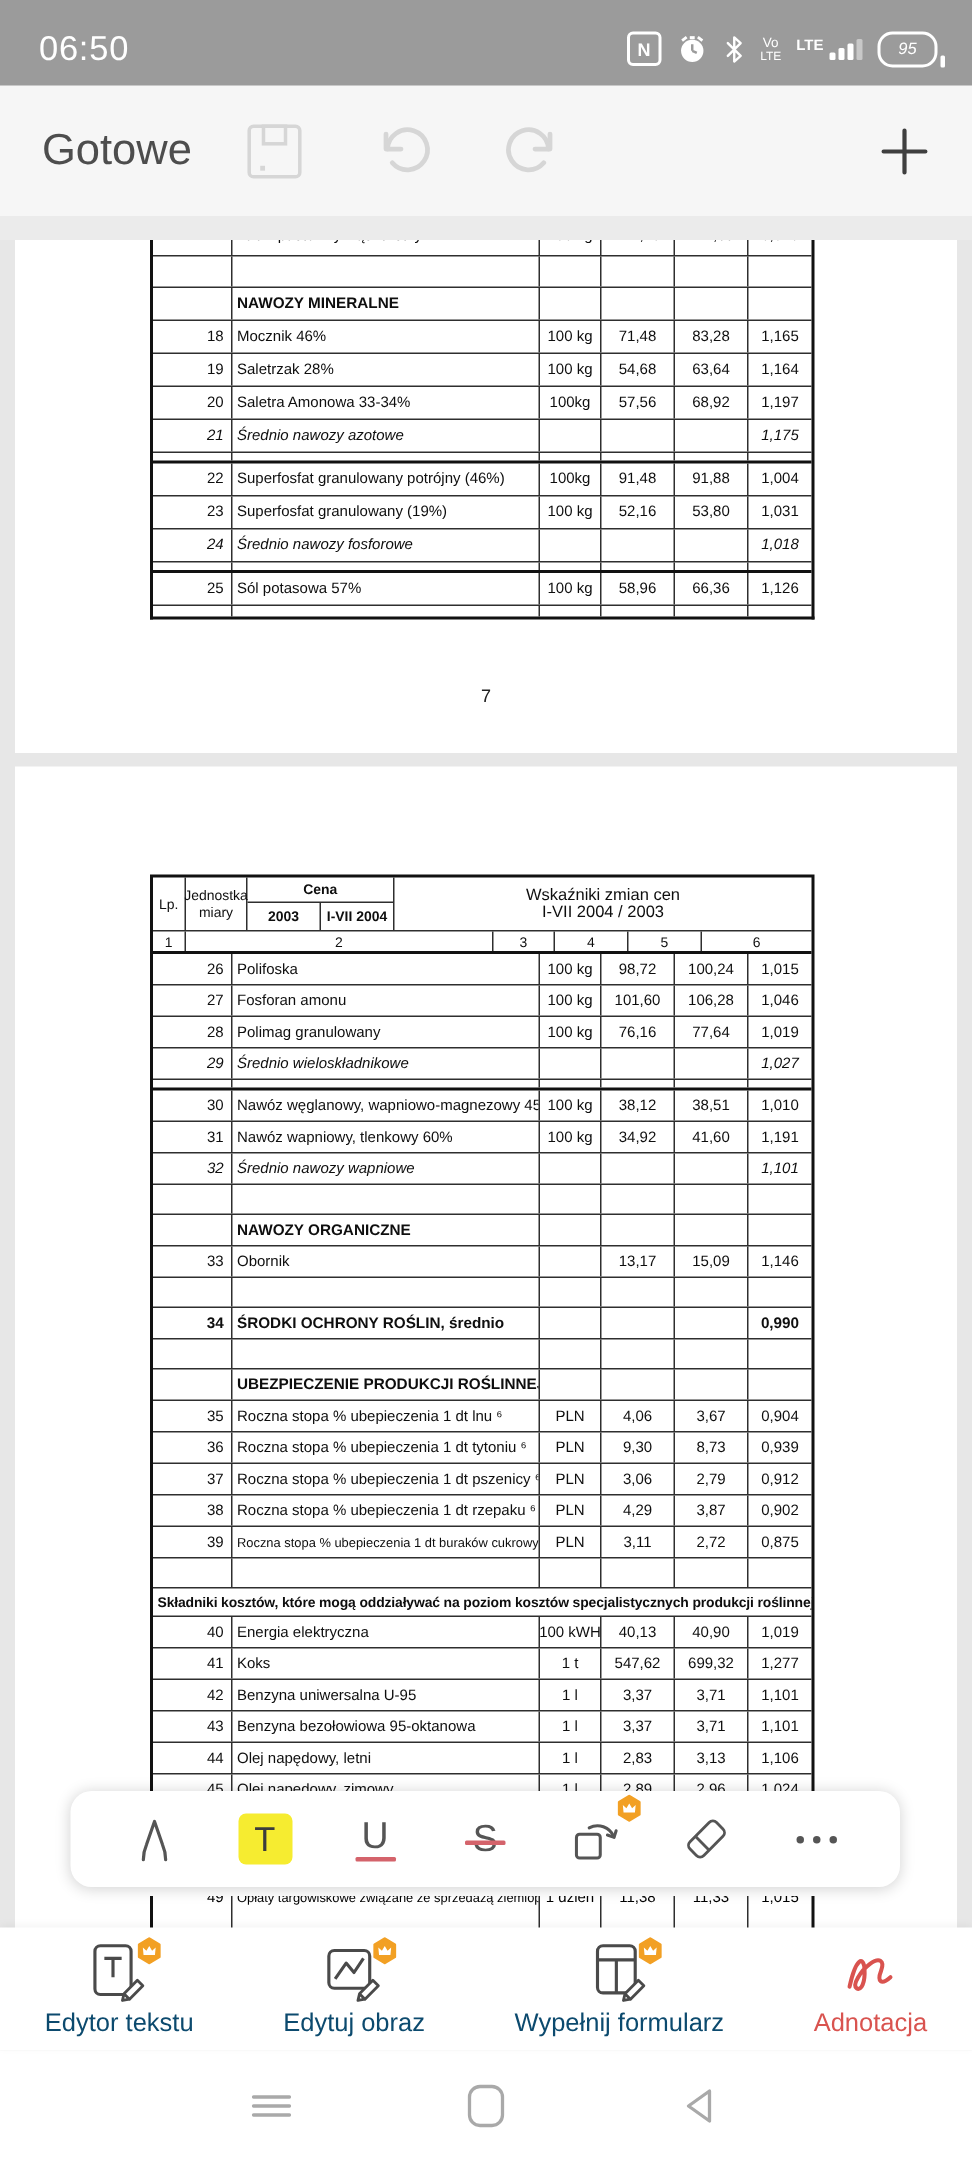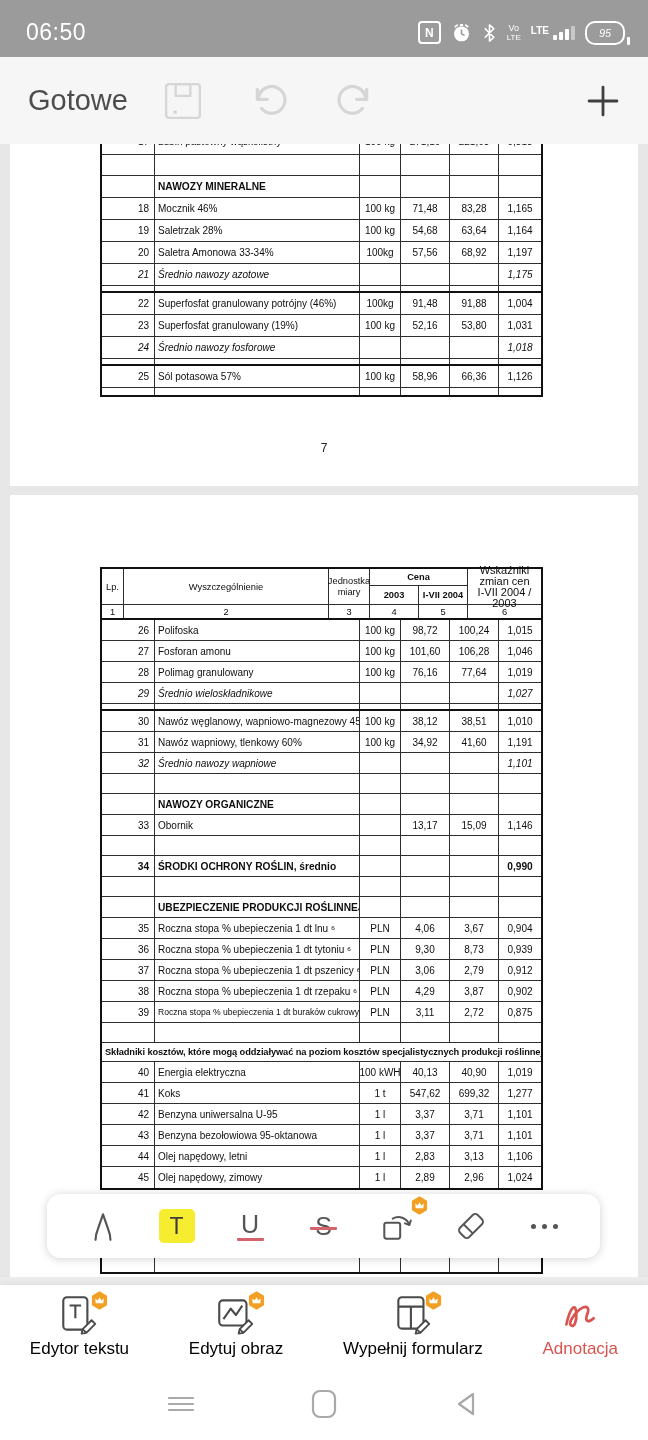--- a/index.html
+++ b/index.html
@@ -22,21 +22,21 @@
   .battery .nub{width:3px;height:8px;background:#fff;border-radius:1px;margin-left:2px;}
 
   
   .app-toolbar{position:absolute;left:0;top:57px;width:648px;height:87px;background:#f6f6f6;display:flex;align-items:center;}
   .done-btn{font-size:29px;color:#4d4d4d;margin-left:28px;}
   .tb-ic{width:46px;height:46px;display:flex;align-items:center;justify-content:center;}
   .tb-save{margin-left:32px;} .tb-undo{margin-left:40px;} .tb-redo{margin-left:40px;}
   .tb-plus{margin-left:auto;margin-right:22px;}
 
   
-  .doc{position:absolute;left:0;top:144px;width:648px;height:1133px;background:#e7e7e7;}
+  .doc{position:absolute;left:0;top:160px;width:648px;height:1133px;background:#e7e7e7;}
   .page{position:absolute;left:10px;width:628px;background:#fff;}
   .page7{top:0;height:342px;}
   .page8{top:351px;height:782px;}
   .page-num{position:absolute;left:0;right:0;top:297px;text-align:center;font-size:12px;color:#222;}
 
   
   .ptable{position:absolute;left:90px;width:443px;background:#fff;border:2px solid #111;box-sizing:border-box;font-size:10px;color:#0e0e0e;}
   .t1{top:0;border-top:none;}
   .t2{top:72px;}
   .trow{display:flex;border-bottom:1px solid #2e2e2e;height:21px;box-sizing:border-box;}
@@ -100,21 +100,21 @@
   .st-bar{position:absolute;left:-5px;right:-5px;top:52%;height:3px;background:#d4636b;border-radius:1px;}
   .dots{display:flex;gap:6px;}
   .dots i{width:5px;height:5px;border-radius:50%;background:#555;}
   .crown-badge{position:absolute;width:19px;height:19px;}
   .cb-shape{top:-6px;right:-10px;}
 
   
   .bottom-bar{position:absolute;left:0;top:1285px;width:648px;height:82px;background:#fff;display:flex;align-items:center;justify-content:space-around;box-shadow:0 -2px 6px rgba(0,0,0,.05);z-index:4;}
   .bb-item{display:flex;flex-direction:column;align-items:center;gap:2px;}
   .bb-ic{position:relative;width:44px;height:44px;display:flex;align-items:center;justify-content:center;}
-  .bb-label{font-size:17px;color:#000000;}
+  .bb-label{font-size:17px;color:#0c4a6e;}
   .bb-item.active .bb-label{color:#d9534f;}
   .cb-bb{top:-2px;right:-8px;}
 
   
   .nav-bar{position:absolute;left:0;top:1367px;width:648px;height:73px;background:#fff;display:flex;align-items:center;justify-content:space-around;padding:0 110px;box-sizing:border-box;}
   .nav-ic{width:44px;height:44px;display:flex;align-items:center;justify-content:center;}
 </style>
 </head>
 <body>
 
@@ -401,21 +401,20 @@
             <div class="cell cell-c"></div>
           </div>
         </div>
       <div class="page-num">7</div>
     </div>
     <div class="page page8">
       <div class="ptable t2">
         <div class="t-head">
           <div class="h-band">
             <div class="h-lp">Lp.</div>
-            <div class="h-name">Wyszczególnienie</div>
             <div class="h-unit">
               <span>Jednostka</span>
                 <span>miary</span>
             </div>
             <div class="h-cena">
               <div class="h-cena-top">Cena</div>
               <div class="h-cena-sub">
                 <div class="h-2003">2003</div>
                 <div class="h-2004">I-VII 2004</div>
               </div>

